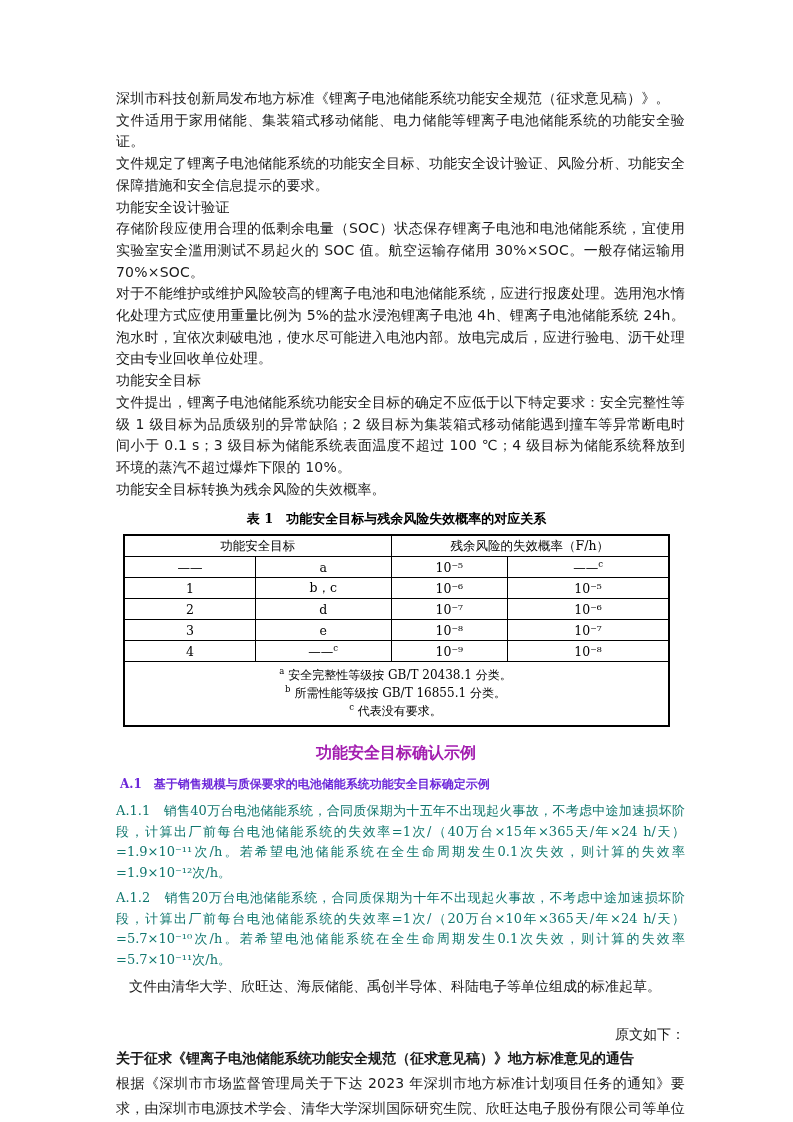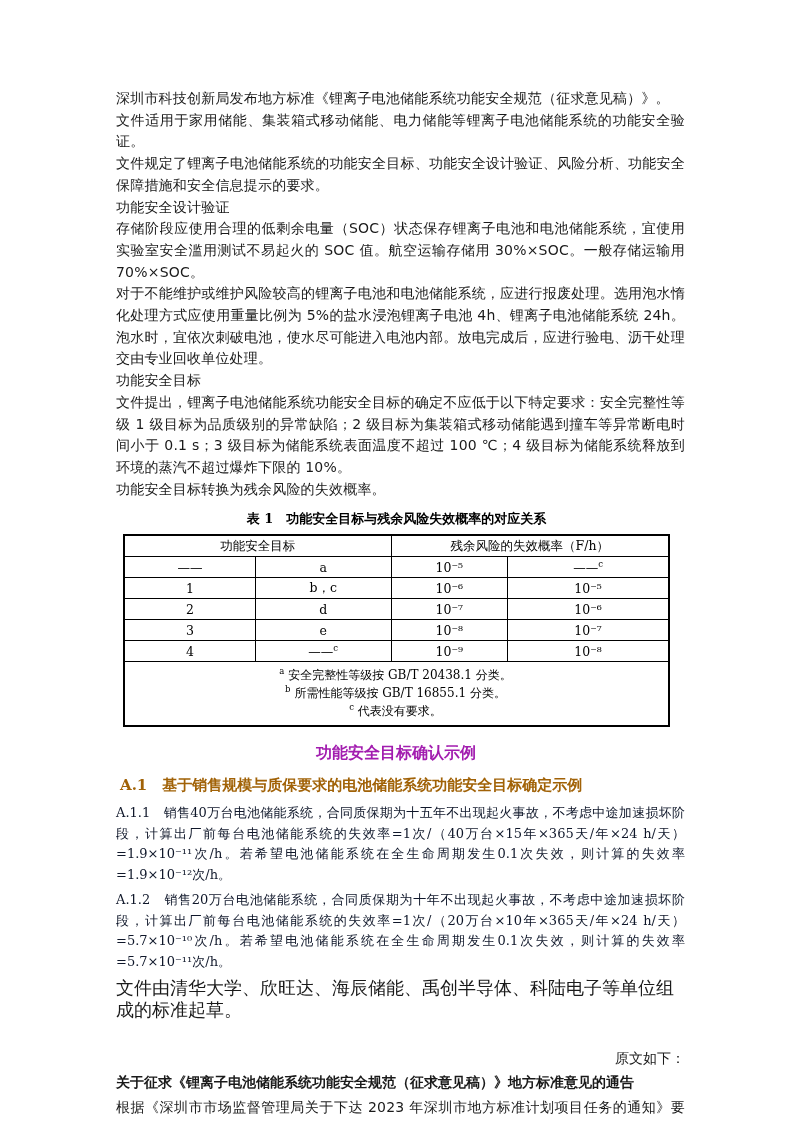--- a/index.html
+++ b/index.html
@@ -73,34 +73,34 @@
     text-align:center;
     font-weight:bold;
     font-family:"DejaVu Serif",serif;
     color:#a21caf;
     font-size:16px;
   }
   .a-heading{
     margin:12px 0 8px 4px;
     font-weight:bold;
     font-family:"DejaVu Serif",serif;
-    color:#a16207;
-    font-size:15px;
+    color:#6d28d9;
+    font-size:12px;
   }
   .a-body{
     margin:0 0 5px;
     font-family:"DejaVu Serif",serif;
-    color:#0f172a;
+    color:#0f766e;
     font-size:13px;
     line-height:20.5px;
     text-align:justify;
   }
   .drafters{
-    margin:3px 0 0;
-    font-size:18px;
+    margin:3px 13px 0;
+    font-size:14px;
     line-height:22px;
   }
   .orig-label{
     margin:25px 0 0;
     font-size:14px;
     line-height:24px;
     text-align:right;
   }
   .notice-title{
     margin:0;

